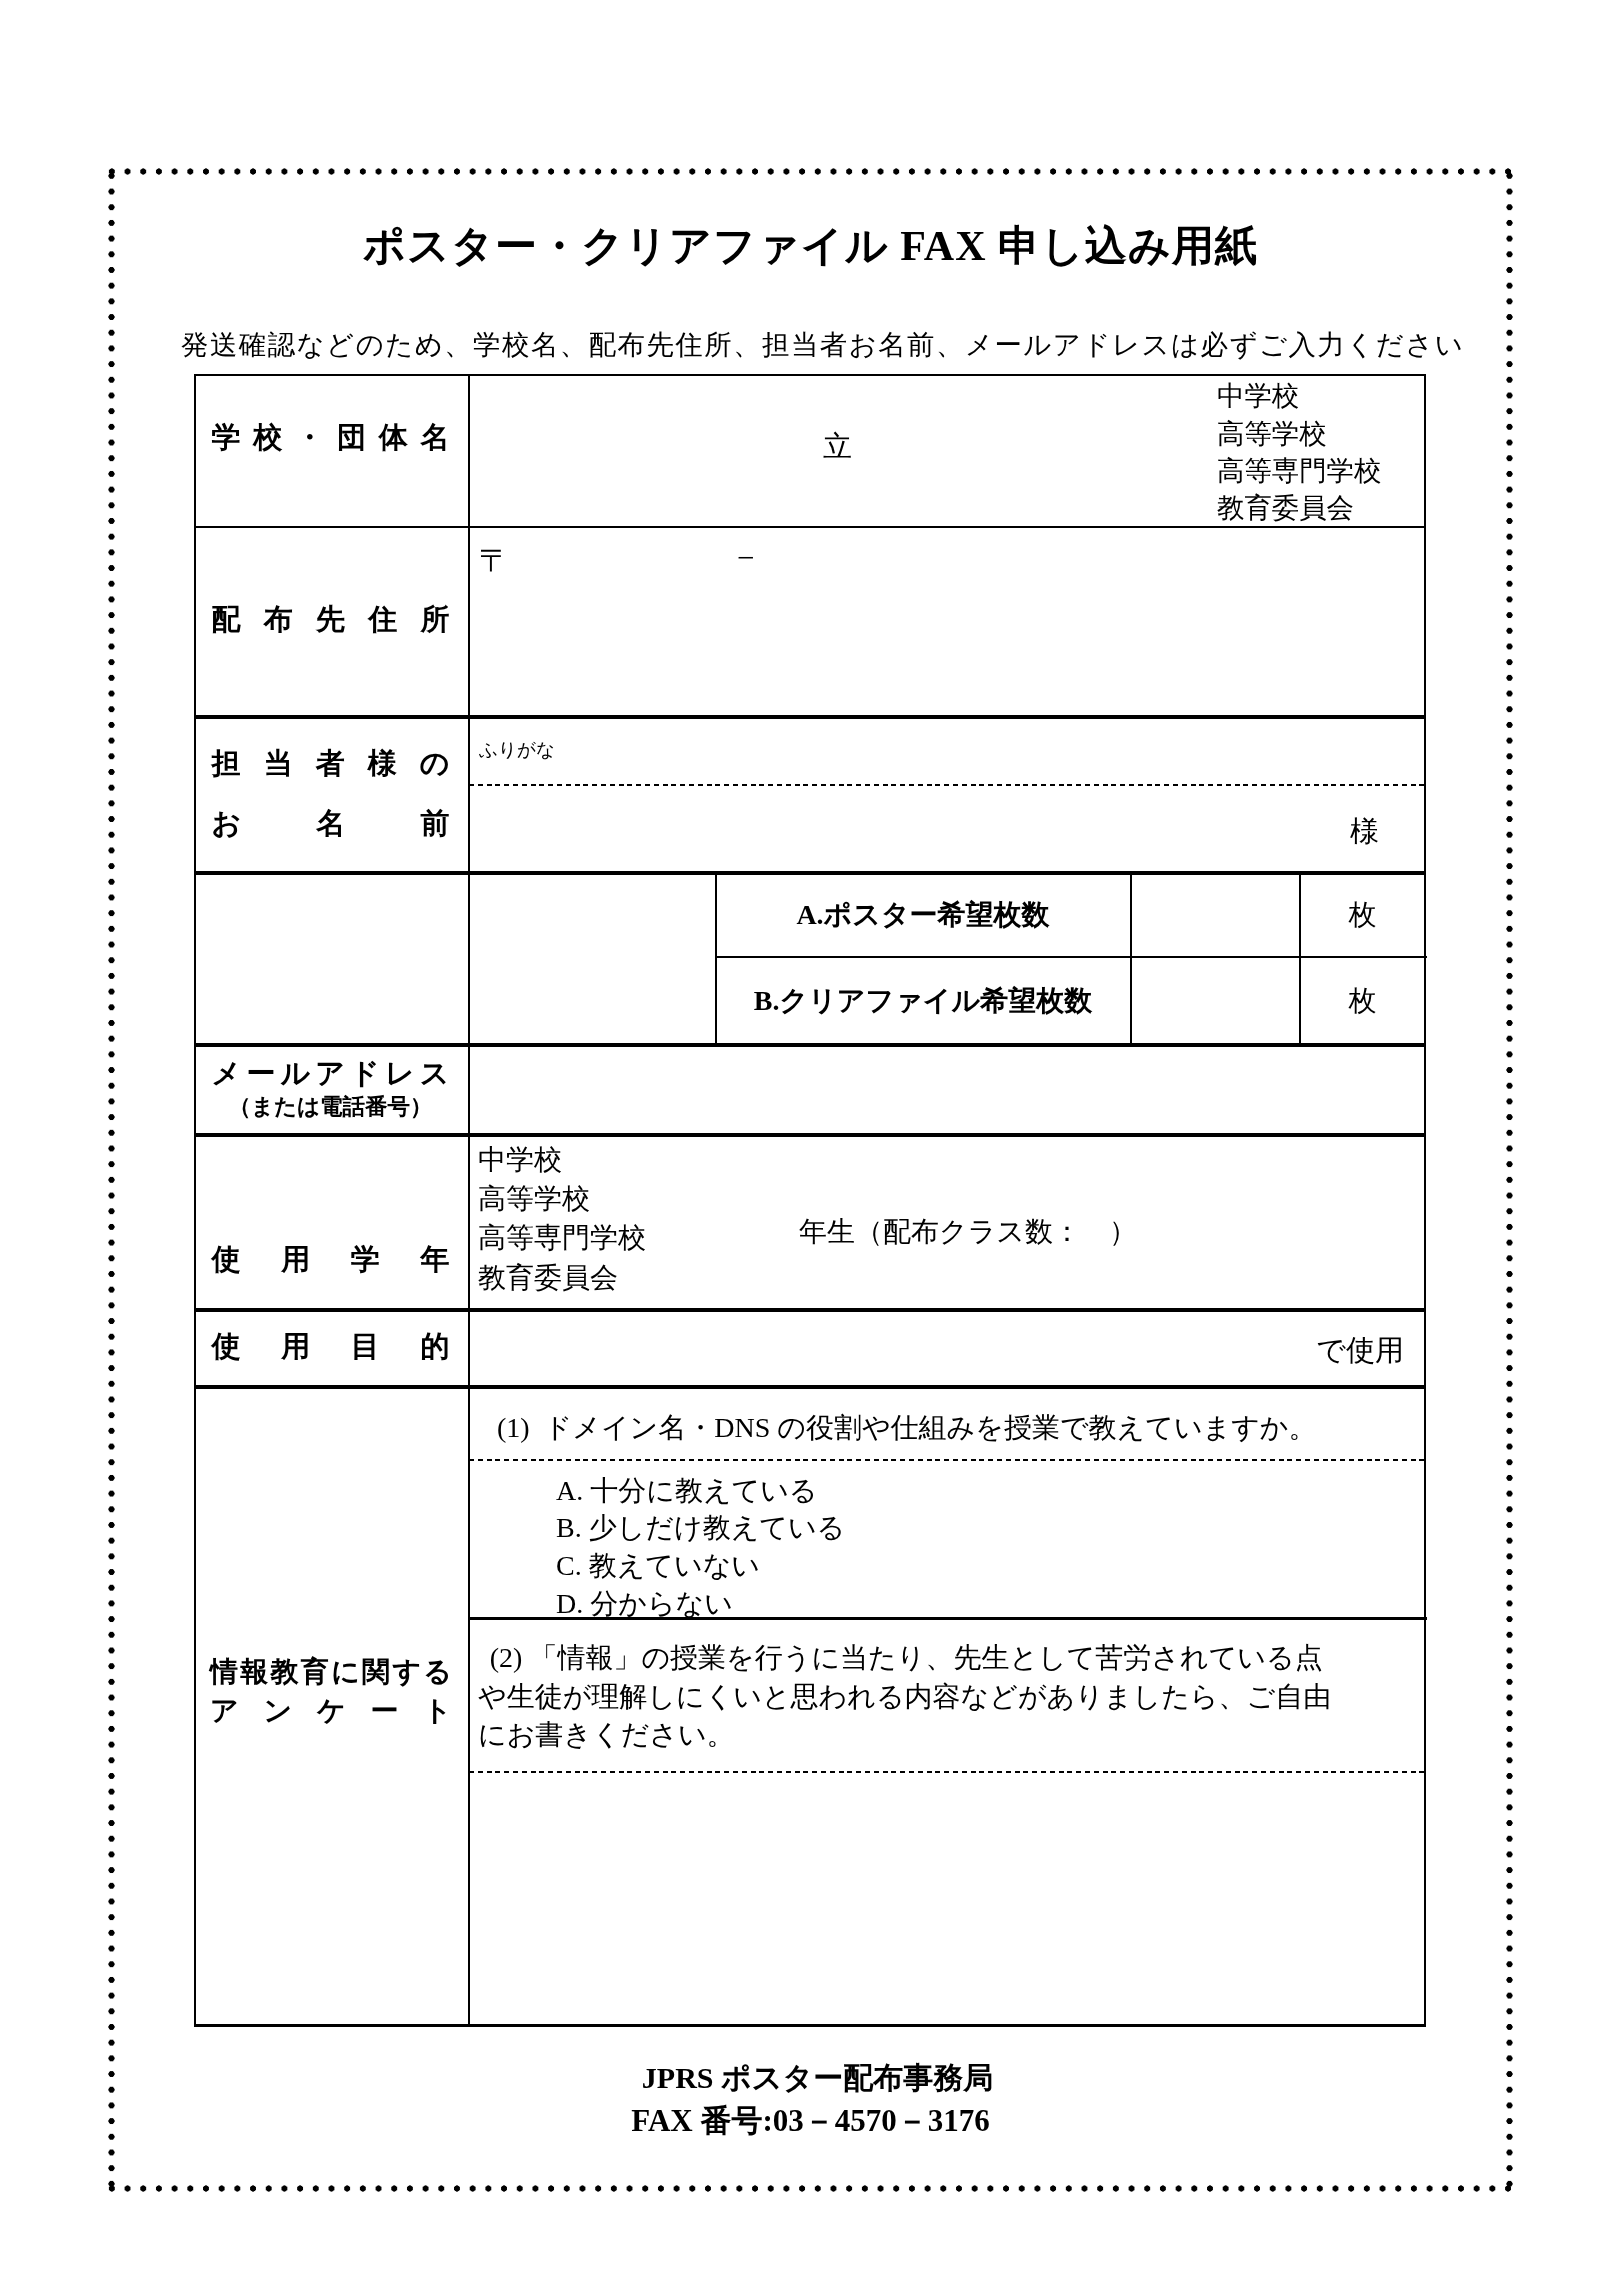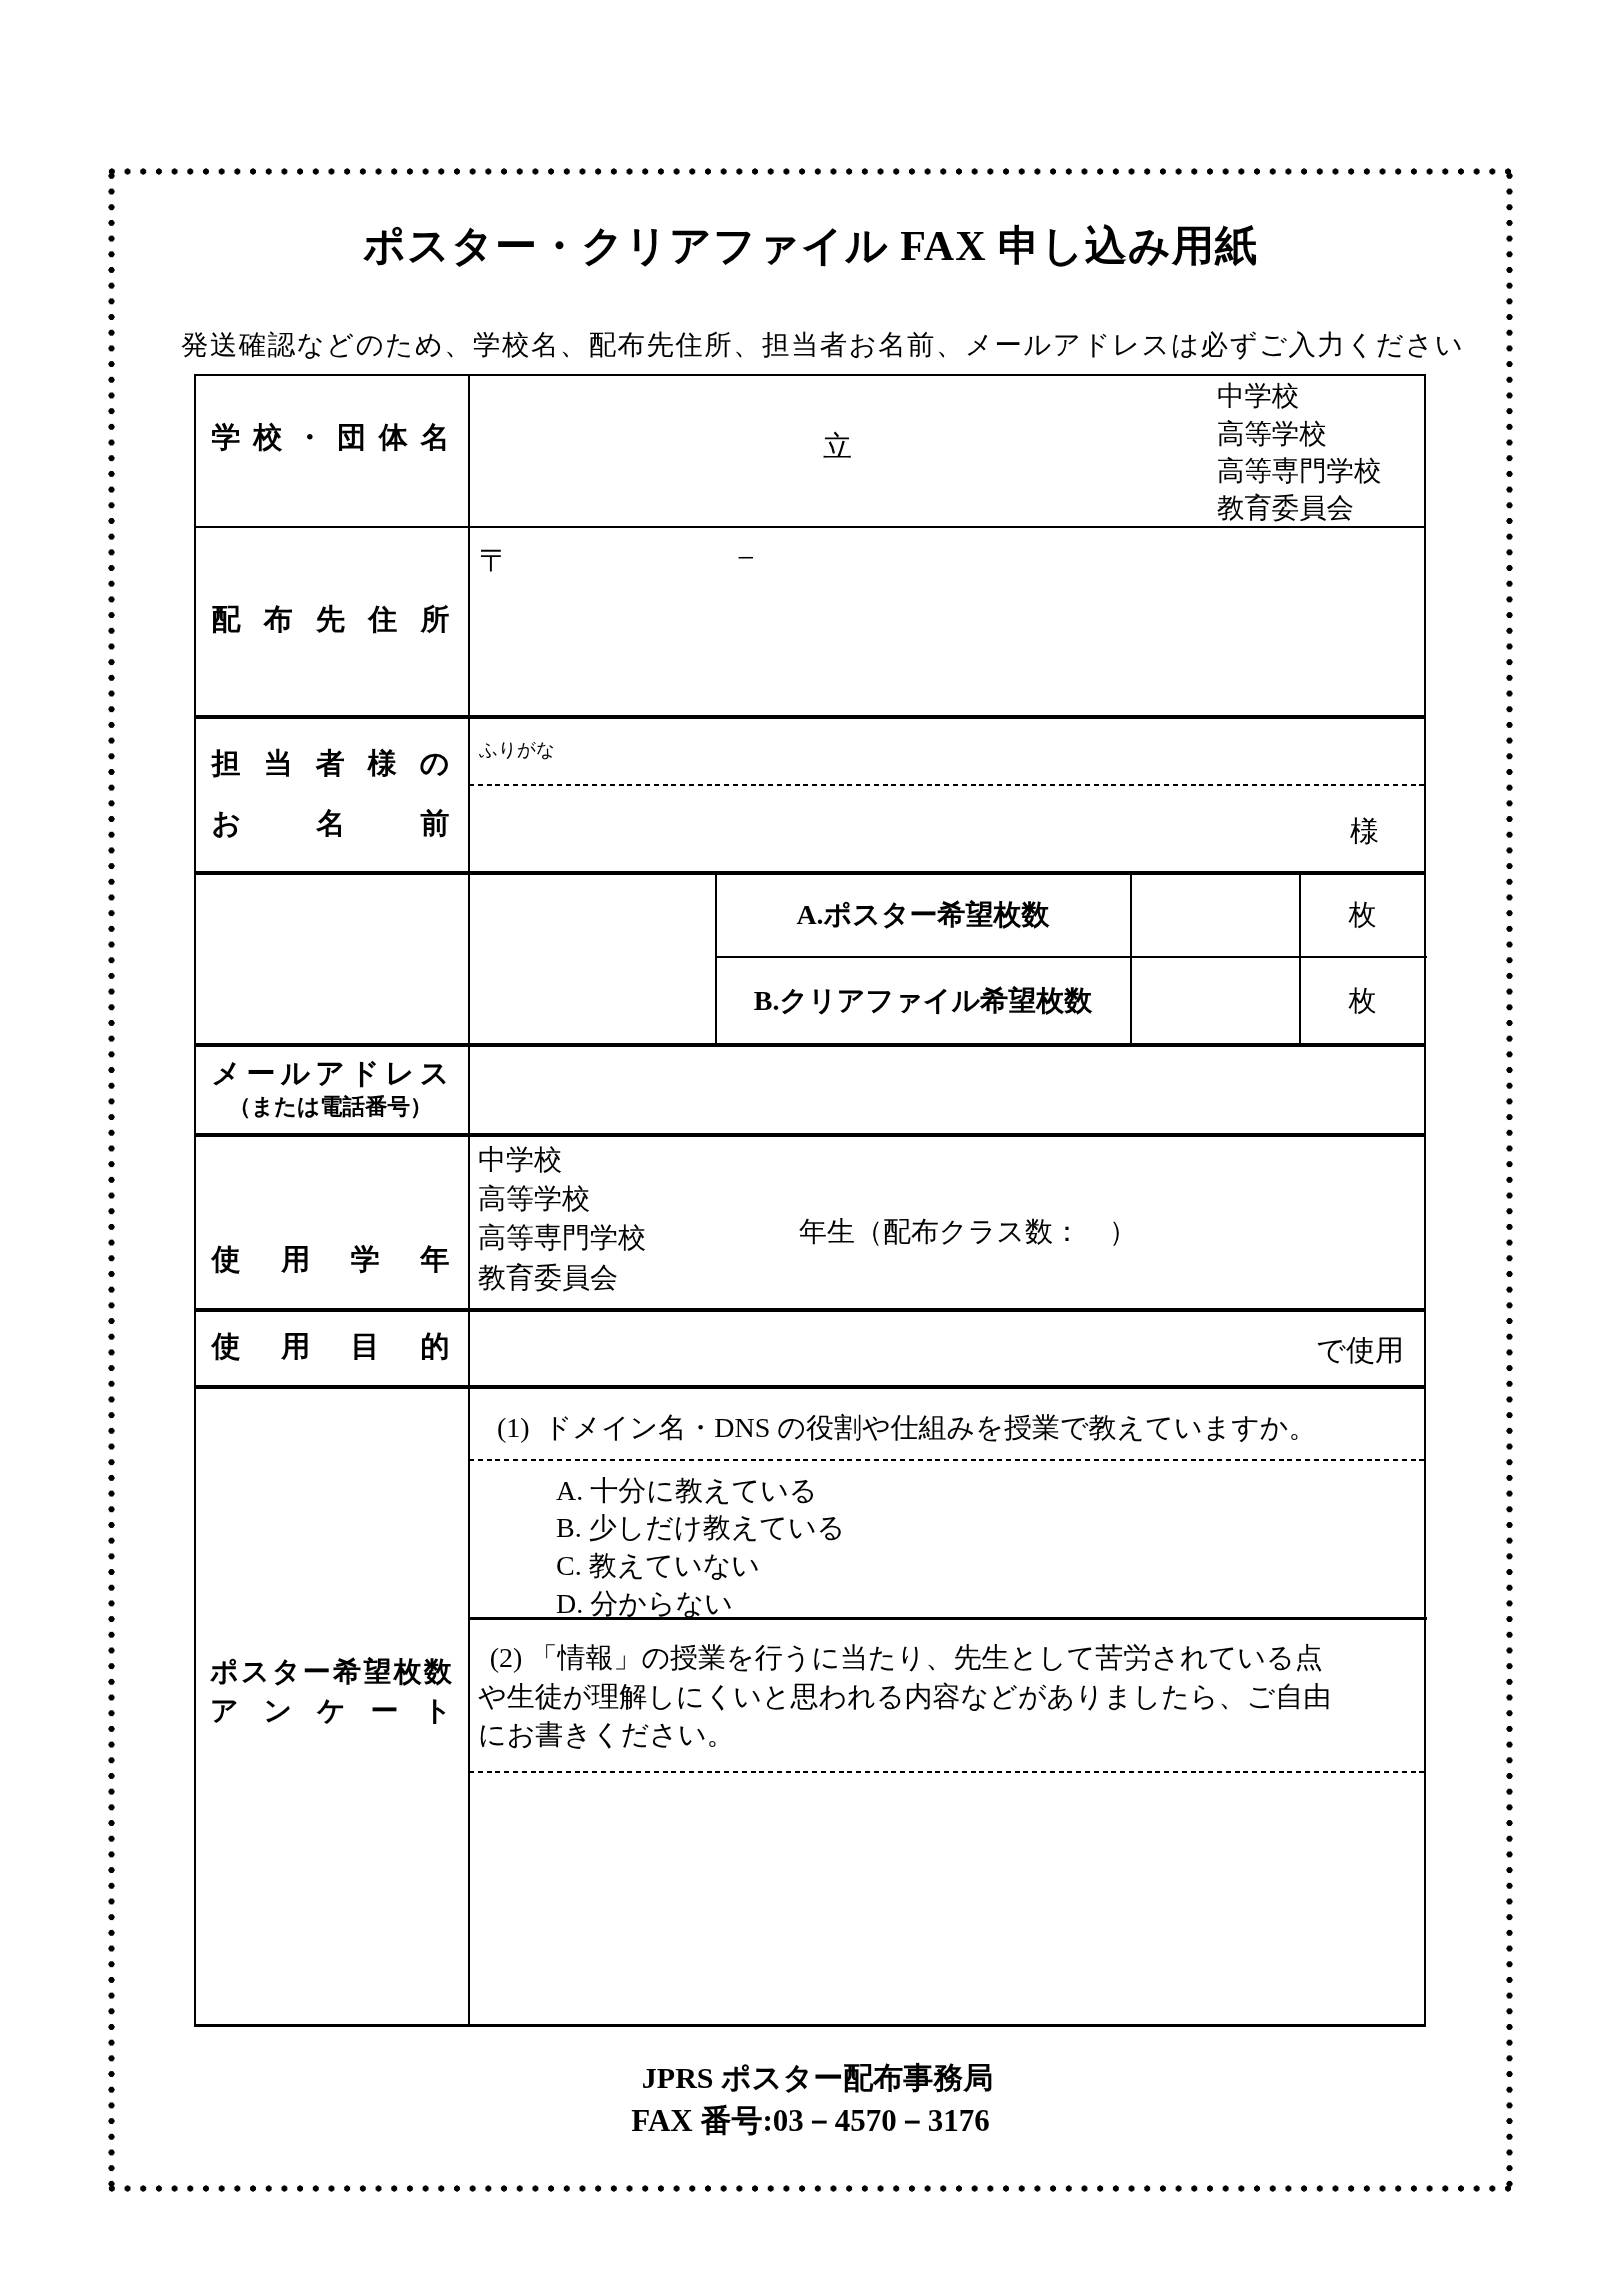--- a/index.html
+++ b/index.html
@@ -117,21 +117,21 @@
   <div class="txt" style="left:478px; top:1219px; font-size:28px;">高等専門学校</div>
   <div class="txt" style="left:478px; top:1259px; font-size:28px;">教育委員会</div>
   <div class="txt" style="left:799px; top:1213px; font-size:28px;">年生（配布クラス数：　）</div>
 
   <div class="lcell" style="left:194px; top:1308px; width:273px; height:77px;">
     <span class="jl">使用目的</span>
   </div>
   <div class="txt" style="left:1176px; top:1331px; width:228px; text-align:right; font-size:29px;">で使用</div>
 
   <div style="position:absolute; left:210px; top:1653px; width:242px; font-weight:bold; font-size:28px; line-height:1.38;">
-    <span class="jl">ポスター希望枚数</span>
+    <span class="jl">情報教育に関する</span>
     <span class="jl">アンケート</span>
   </div>
 
   <div class="txt" style="left:497px; top:1409px; font-size:28px;">(1)  ドメイン名・DNS の役割や仕組みを授業で教えていますか。</div>
   <div class="dotline" style="left:469px; top:1459px; width:957px; height:2px;"></div>
   <div class="txt" style="left:556px; top:1472px; font-size:28px;">A. 十分に教えている</div>
   <div class="txt" style="left:556px; top:1509px; font-size:28px;">B. 少しだけ教えている</div>
   <div class="txt" style="left:556px; top:1547px; font-size:28px;">C. 教えていない</div>
   <div class="txt" style="left:556px; top:1585px; font-size:28px;">D. 分からない</div>
 

